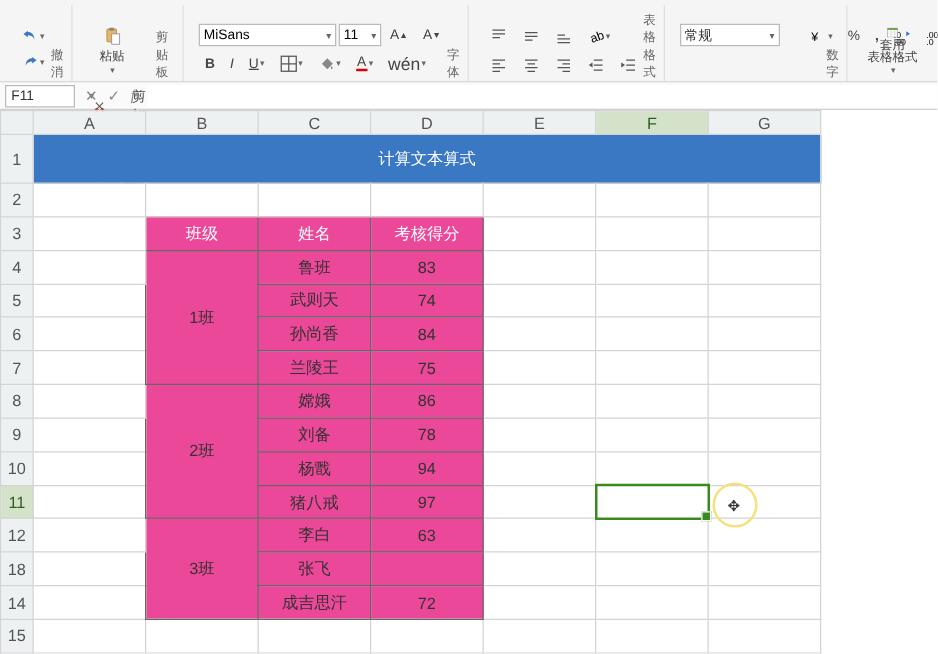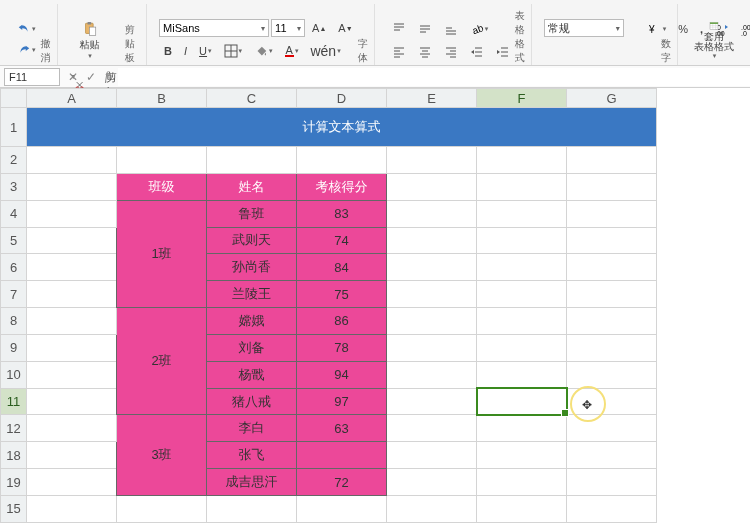--- a/index.html
+++ b/index.html
@@ -475,21 +475,21 @@
   <tr>
           <th class="rowhead">18</th>
           <td class="cell"></td>
     <td class="tbl-cell">张飞</td>
     <td class="tbl-cell"></td>
     <td class="cell"></td>
           <td class="cell"></td>
           <td class="cell"></td>
         </tr>
   <tr>
-          <th class="rowhead">19</th>
+          <th class="rowhead">14</th>
           <td class="cell"></td>
     <td class="tbl-cell">成吉思汗</td>
     <td class="tbl-cell">72</td>
     <td class="cell"></td>
           <td class="cell"></td>
           <td class="cell"></td>
         </tr>
   <tr>
           <th class="rowhead">15</th>
     <td class="cell"></td>

